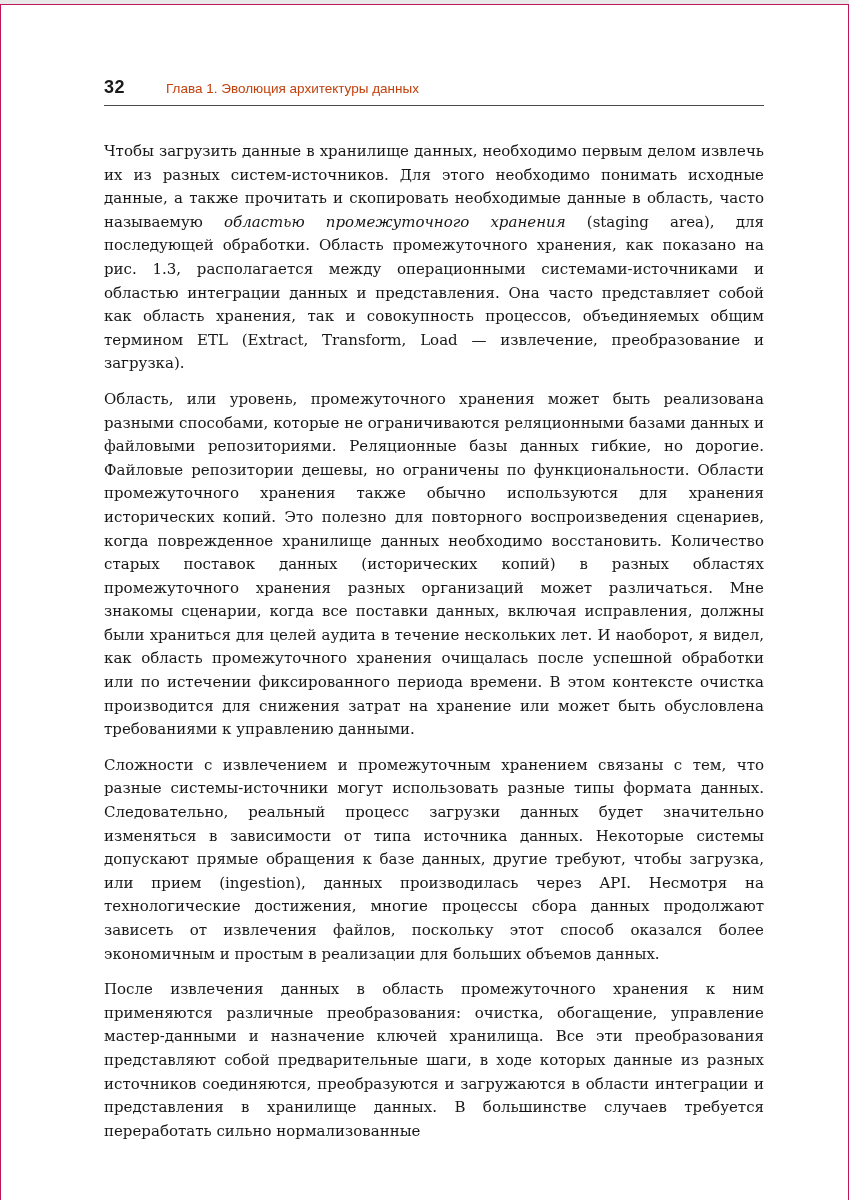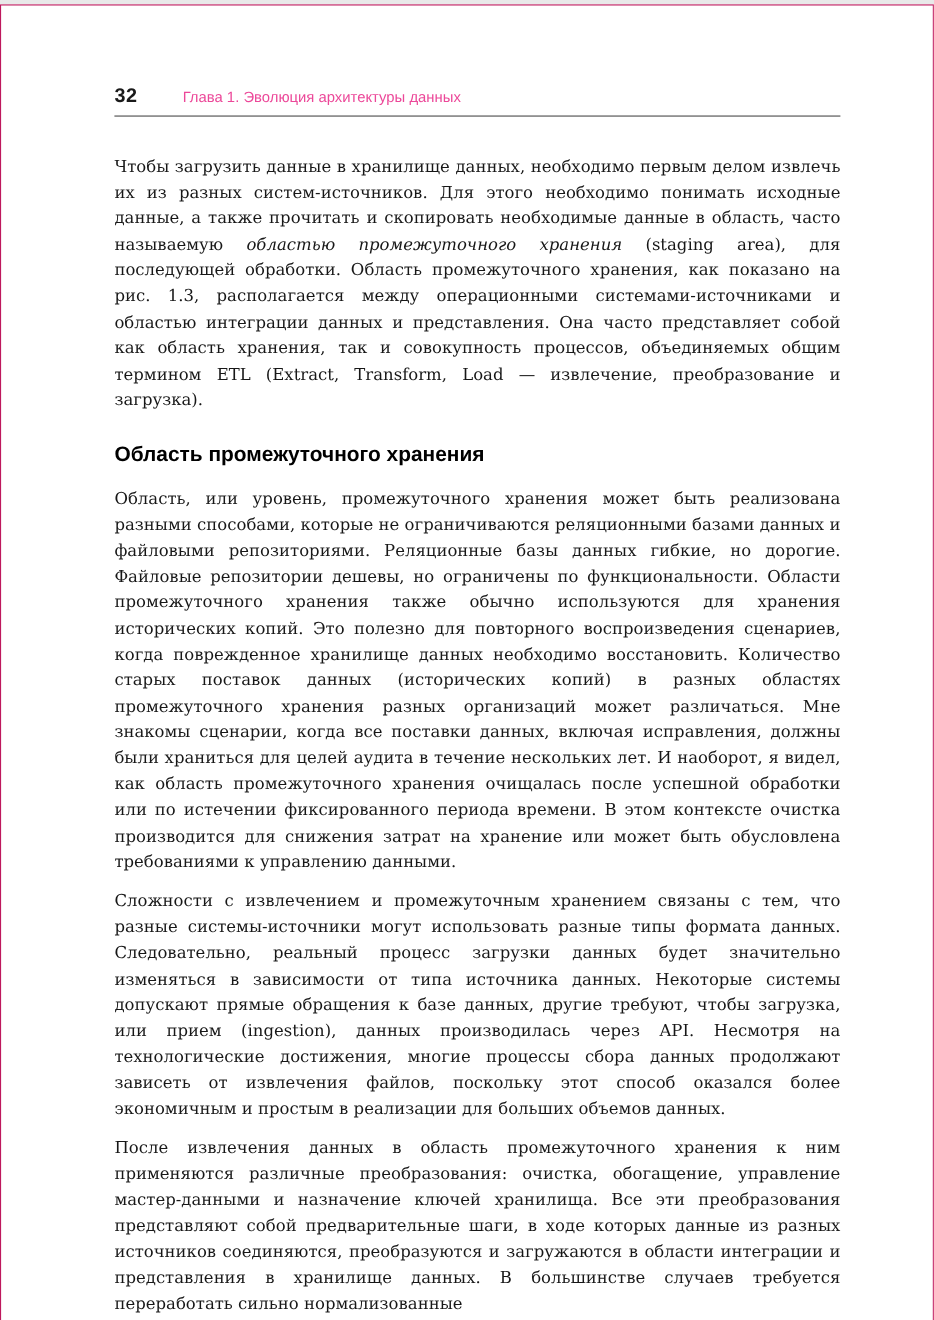--- a/index.html
+++ b/index.html
@@ -26,21 +26,21 @@
     color: #1a1a1a;
   }
   .page-number {
     font-size: 18px;
     font-weight: bold;
     letter-spacing: 0.5px;
   }
   .chapter-title {
     font-size: 13.5px;
     margin-left: 41px;
-    color: #ec4899;
+    color: #c2410c;
   }
   .header-rule {
     border: none;
     border-bottom: 1.5px solid #4a4a4a;
     margin: 7px 0 0 0;
   }
   .page-body {
     margin-top: 34px;
     color: #171717;
   }
@@ -67,18 +67,17 @@
 <body>
 
 <div class="page">
   <header class="page-header">
     <span class="page-number">32</span>
     <span class="chapter-title">Глава 1. Эволюция архитектуры данных</span>
   </header>
   <hr class="header-rule">
   <main class="page-body">
       <p class="paragraph"><span>Чтобы загрузить данные в хранилище данных, необходимо первым делом извлечь их из разных систем-источников. Для этого необходимо понимать исходные данные, а также прочитать и скопировать необходимые данные в область, часто называемую </span><em>областью промежуточного хранения</em><span> (staging area), для последующей обработки. Область промежуточного хранения, как показано на рис. 1.3, располагается между операционными системами-источниками и областью интеграции данных и представления. Она часто представляет собой как область хранения, так и совокупность процессов, объединяемых общим термином ETL (Extract, Transform, Load — извлечение, преобразование и загрузка).</span></p>
-      <h2 class="section-heading">Область промежуточного хранения</h2>
       <p class="paragraph"><span>Область, или уровень, промежуточного хранения может быть реализована разными способами, которые не ограничиваются реляционными базами данных и файловыми репозиториями. Реляционные базы данных гибкие, но дорогие. Файловые репозитории дешевы, но ограничены по функциональности. Области промежуточного хранения также обычно используются для хранения исторических копий. Это полезно для повторного воспроизведения сценариев, когда поврежденное хранилище данных необходимо восстановить. Количество старых поставок данных (исторических копий) в разных областях промежуточного хранения разных организаций может различаться. Мне знакомы сценарии, когда все поставки данных, включая исправления, должны были храниться для целей аудита в течение нескольких лет. И наоборот, я видел, как область промежуточного хранения очищалась после успешной обработки или по истечении фиксированного периода времени. В этом контексте очистка производится для снижения затрат на хранение или может быть обусловлена требованиями к управлению данными.</span></p>
       <p class="paragraph"><span>Сложности с извлечением и промежуточным хранением связаны с тем, что разные системы-источники могут использовать разные типы формата данных. Следовательно, реальный процесс загрузки данных будет значительно изменяться в зависимости от типа источника данных. Некоторые системы допускают прямые обращения к базе данных, другие требуют, чтобы загрузка, или прием (ingestion), данных производилась через API. Несмотря на технологические достижения, многие процессы сбора данных продолжают зависеть от извлечения файлов, поскольку этот способ оказался более экономичным и простым в реализации для больших объемов данных.</span></p>
       <p class="paragraph"><span>После извлечения данных в область промежуточного хранения к ним применяются различные преобразования: очистка, обогащение, управление мастер-данными и назначение ключей хранилища. Все эти преобразования представляют собой предварительные шаги, в ходе которых данные из разных источников соединяются, преобразуются и загружаются в области интеграции и представления в хранилище данных. В большинстве случаев требуется переработать сильно нормализованные</span></p>
     </main>
 </div>
 
 </body></html>

